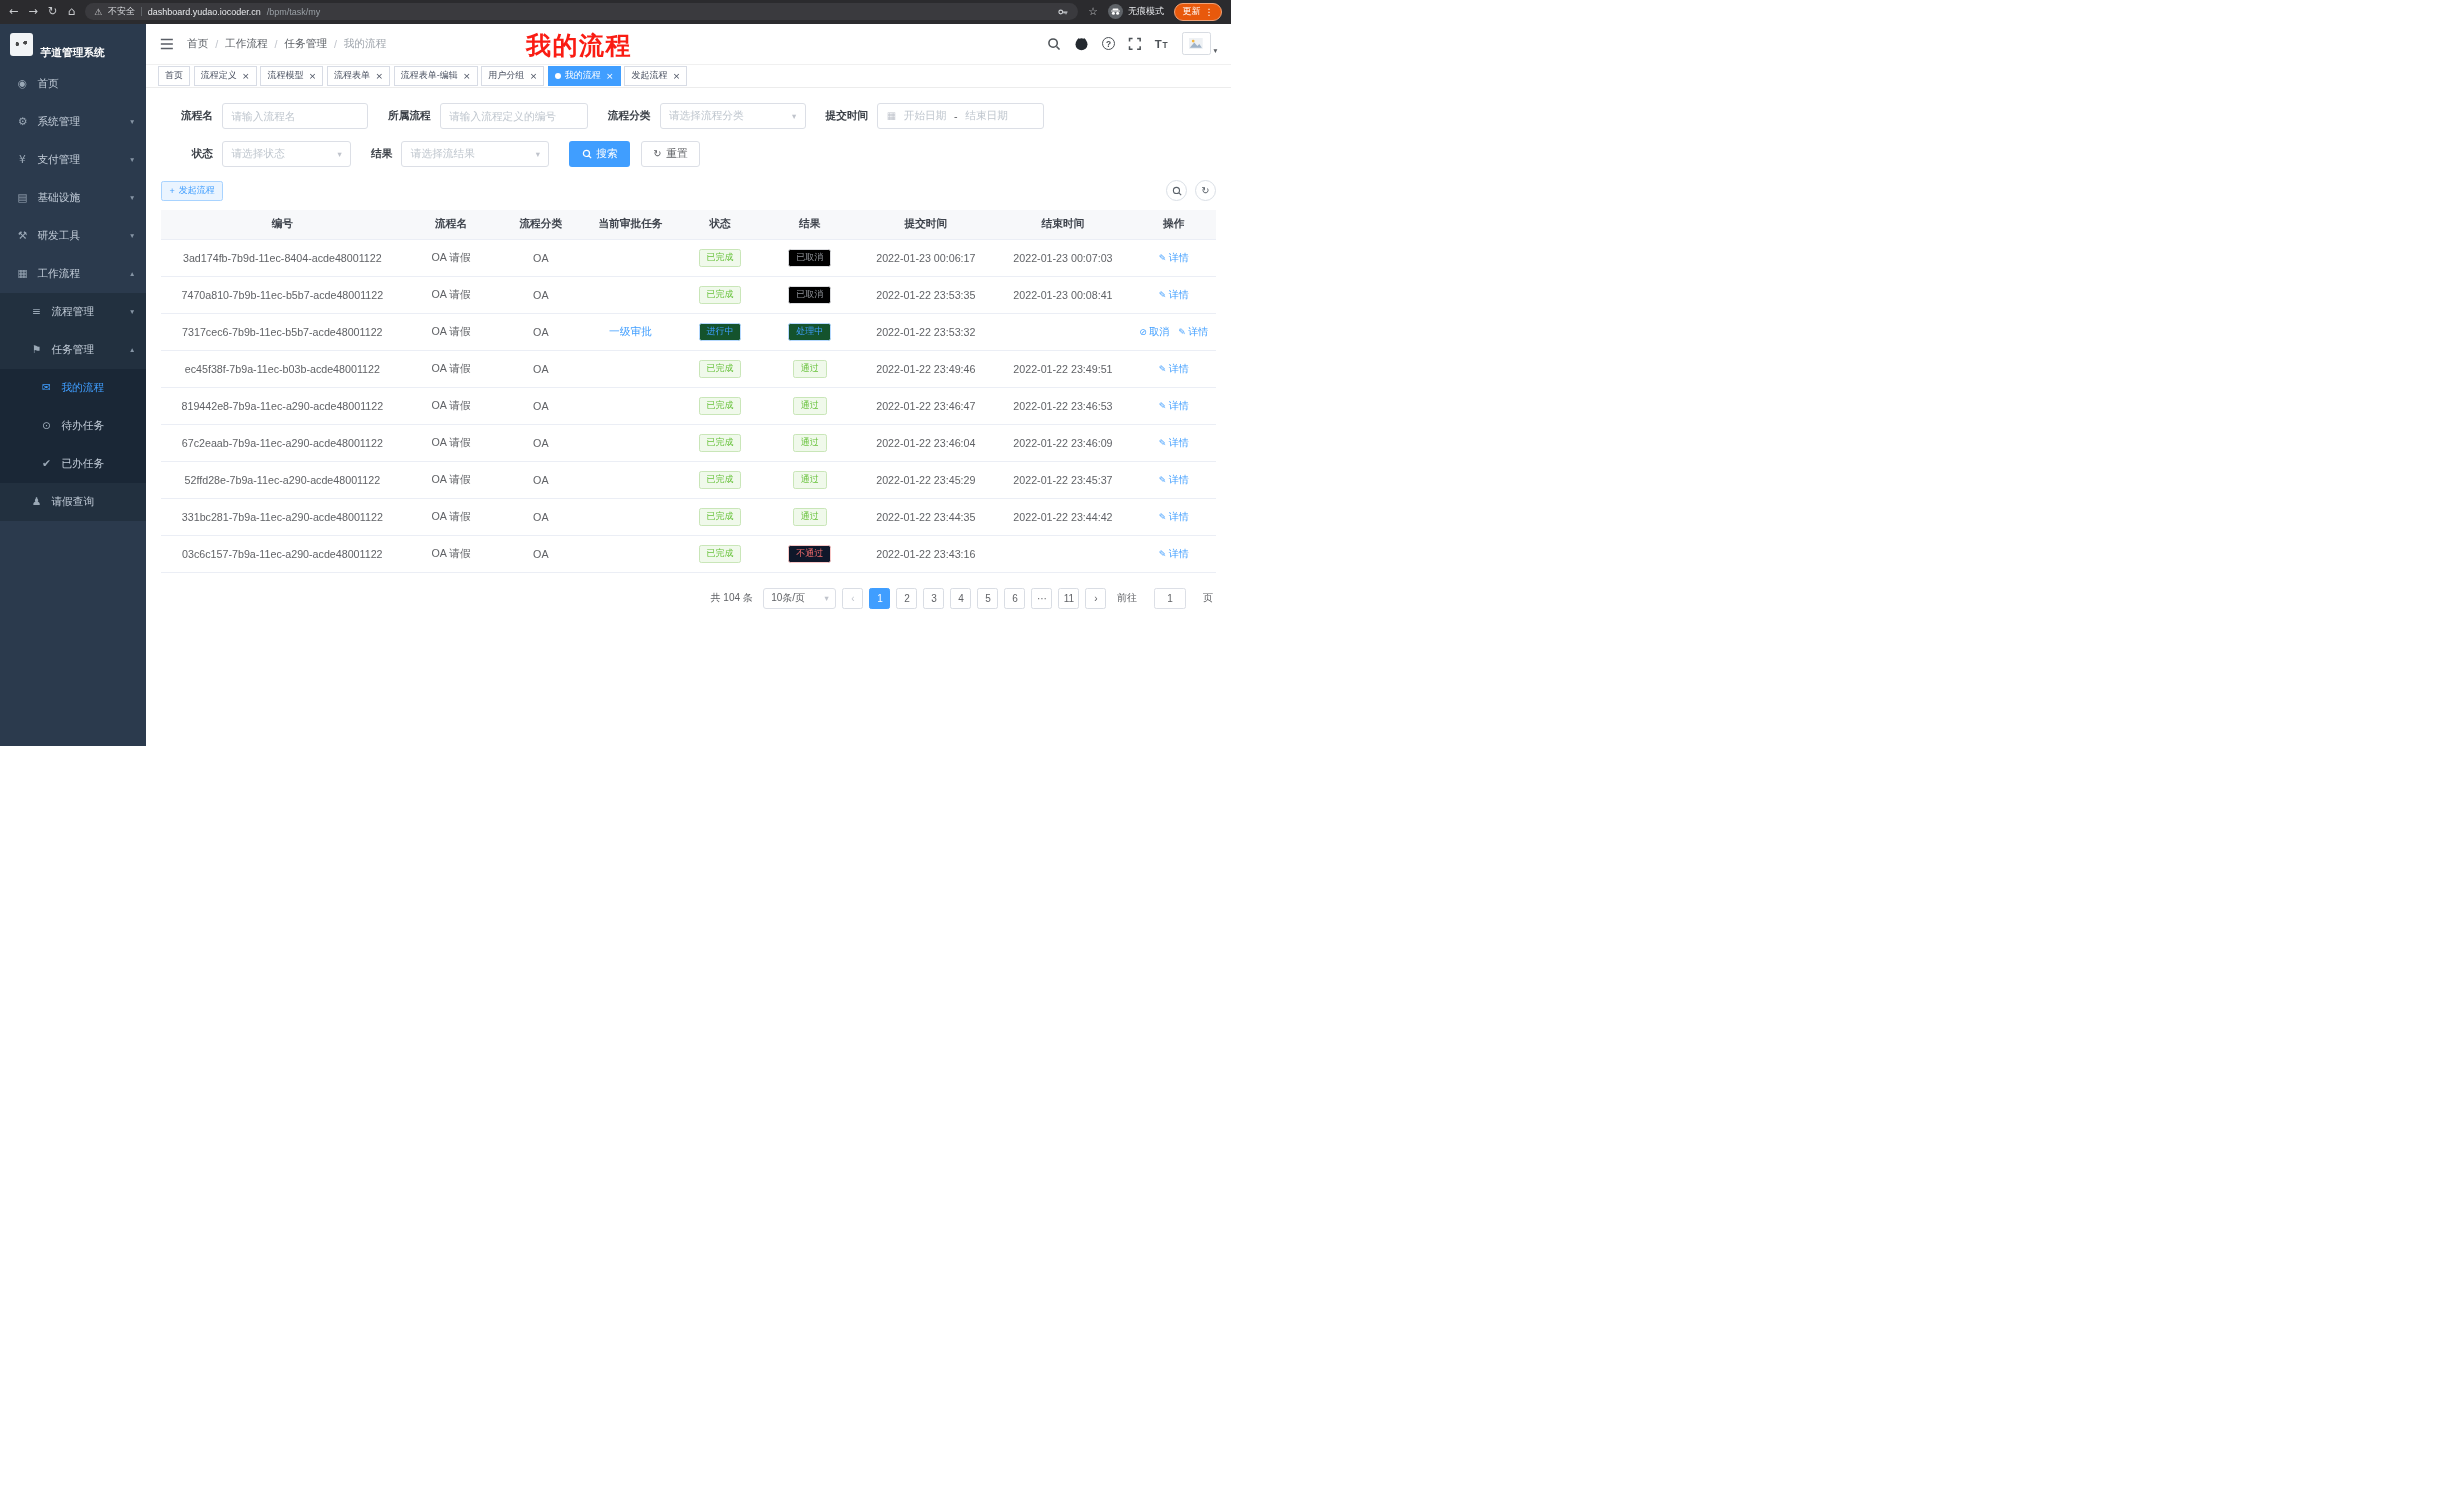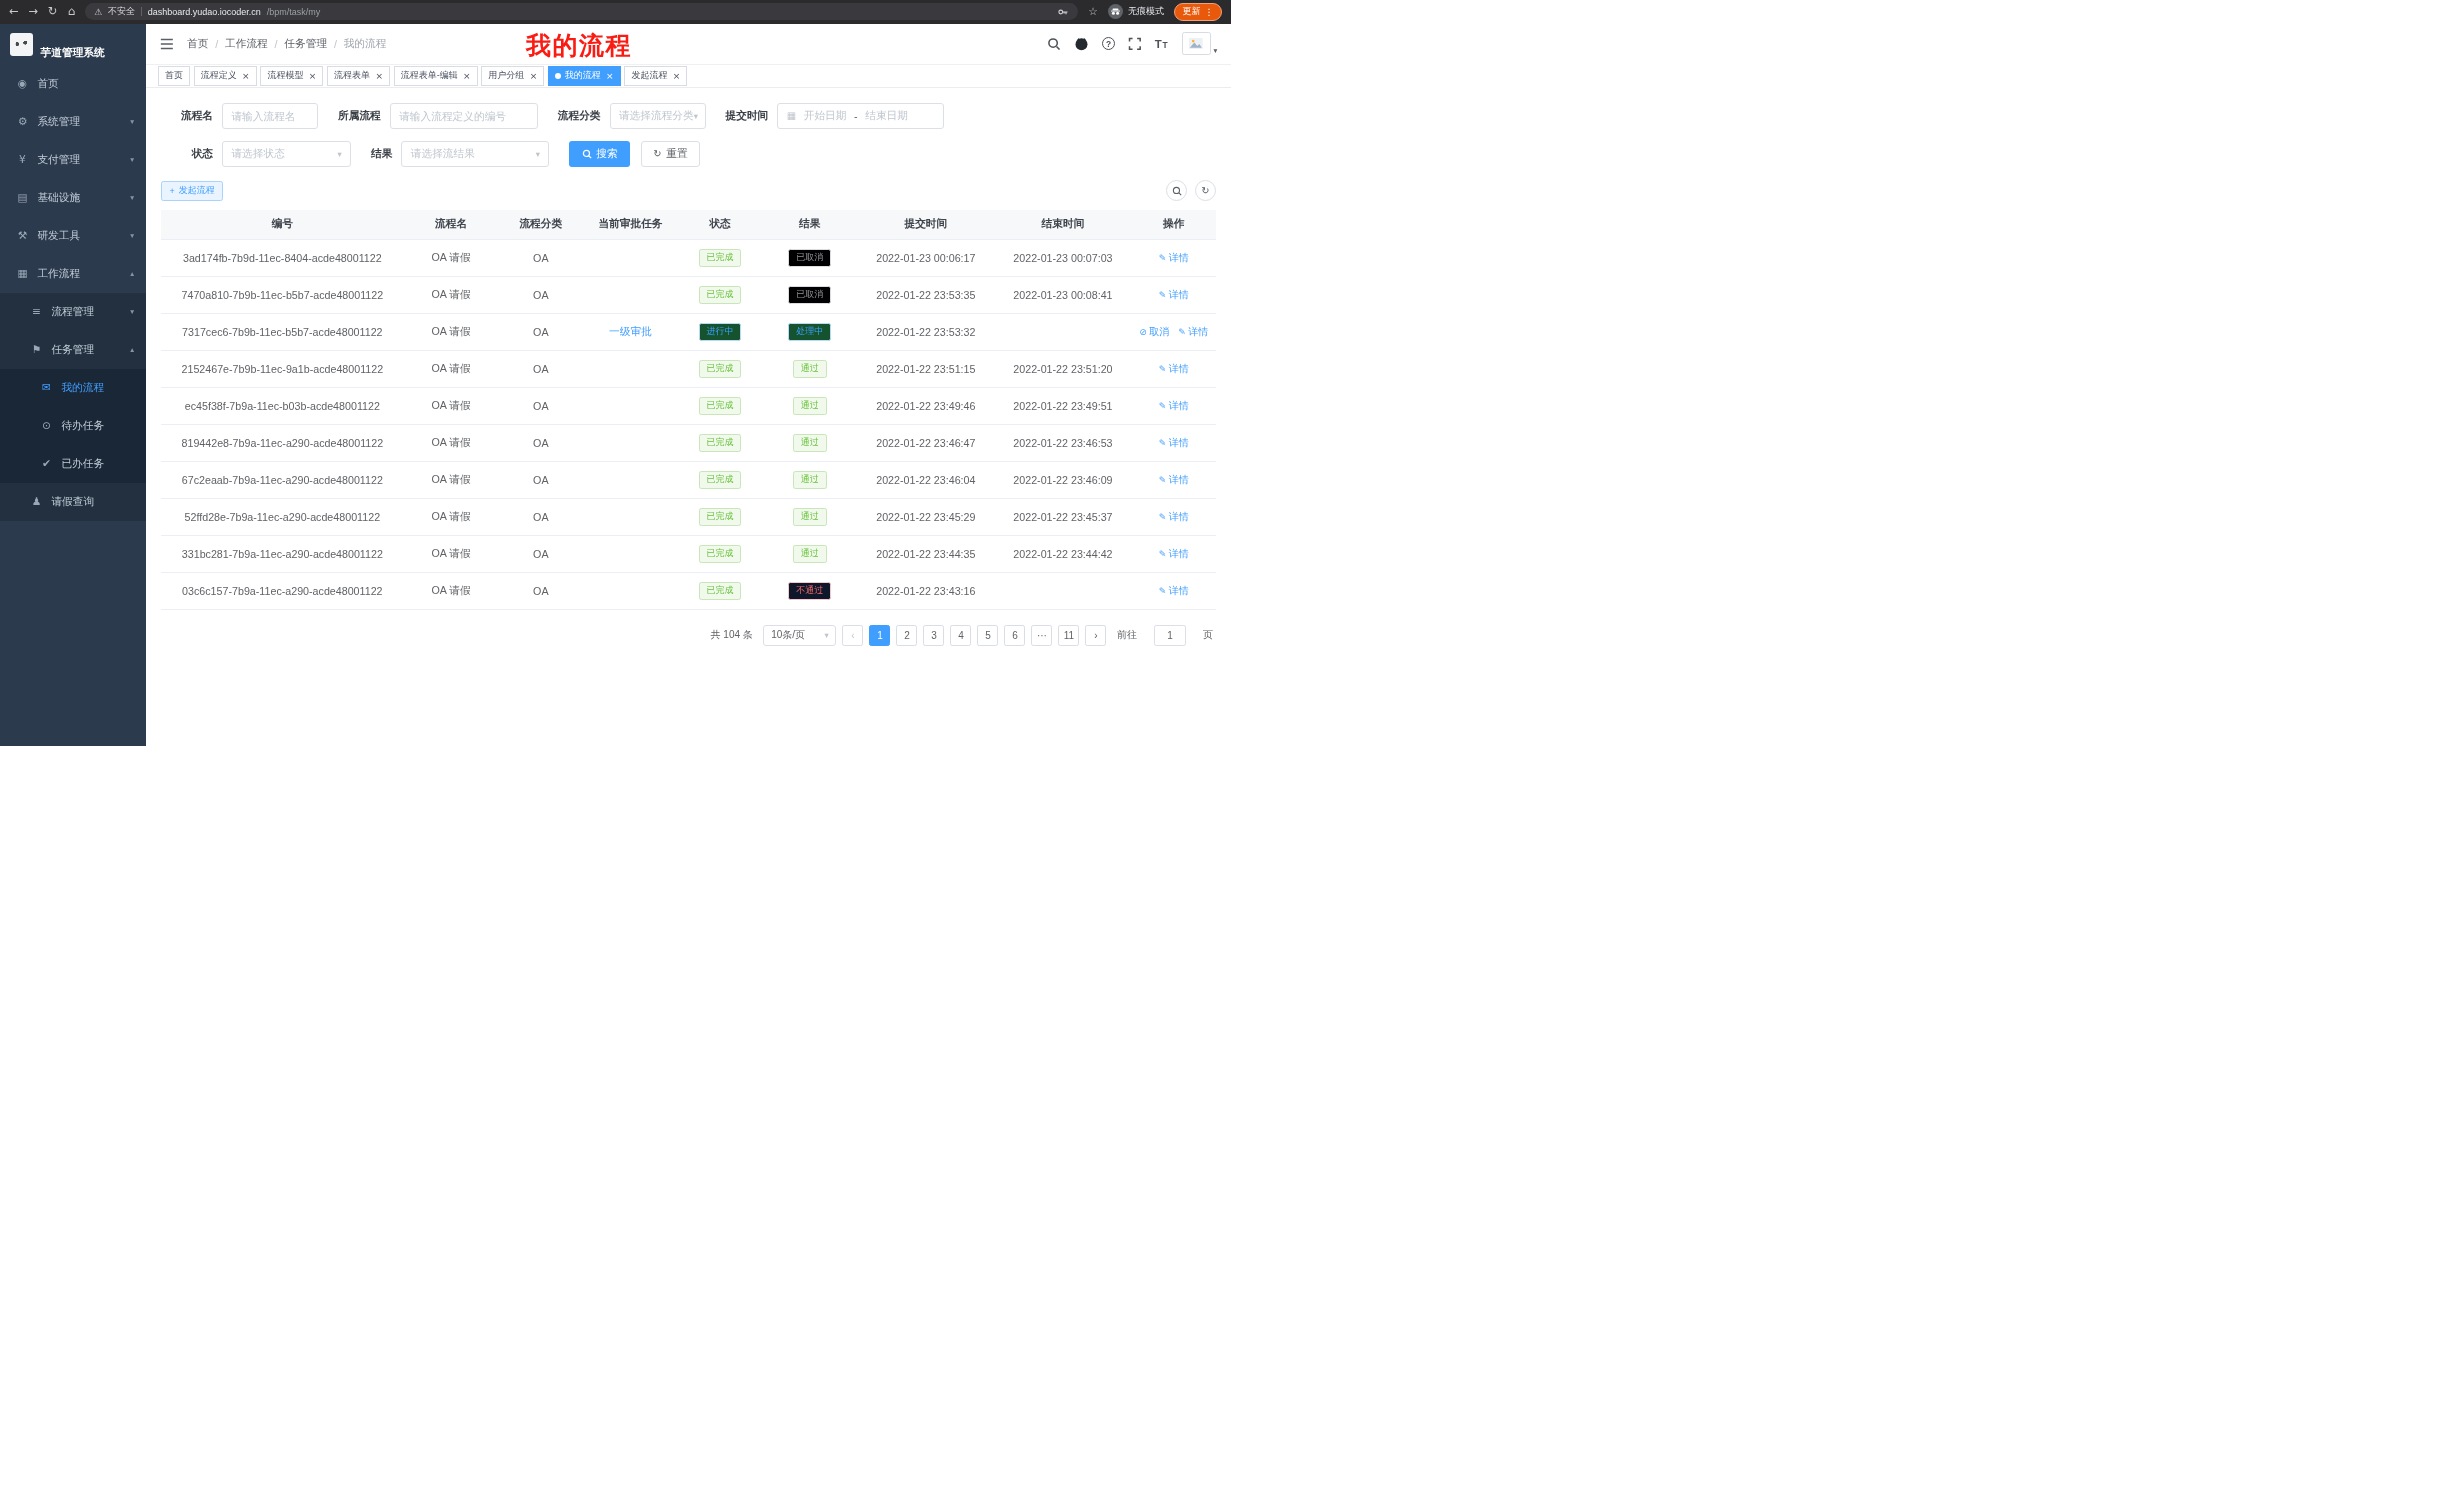--- a/index.html
+++ b/index.html
@@ -70,21 +70,21 @@
   .f-label { font-size: 10.7px; color: #3c4148; font-weight: 700; padding-right: 9px; white-space: nowrap; }
   .f-label.w68 { width: 61px; text-align: right; }
   .inp { height: 26px; border: 0.8px solid #dcdfe6; border-radius: 3px; background: #fff; display: flex; align-items: center; padding: 0 8.4px; font-size: 10.7px; color: #606266; }
   input.inp { outline: none; }
   input.inp::placeholder { color: #bfc6ce; }
   .placeholder { color: #bfc6ce; white-space: nowrap; }
   .sel .caret { margin-left: auto; color: #c0c4cc; font-size: 8.4px; font-family: "DejaVu Sans", sans-serif; }
   .date { gap: 7.6px; }
   .date .cal { color: #c0c4cc; font-size: 10px; font-family: "DejaVu Sans", sans-serif; }
   .date .dash { color: #606266; }
-  .w160 { width: 96px; } .w170 { width: 129px; } .w195 { width: 148px; } .w220 { width: 167px; }
+  .w160 { width: 146px; } .w170 { width: 129px; } .w195 { width: 148px; } .w220 { width: 167px; }
   .btn { height: 26px; border-radius: 3px; font-size: 10.7px; display: inline-flex; align-items: center; gap: 4.6px; padding: 0 11.4px; cursor: pointer; border: 0.8px solid transparent; background: none; font-family: inherit; }
   .btn-primary { background: #409eff; color: #fff; }
   .btn-plain { background: #fff; border-color: #dcdfe6; color: #606266; margin-left: 10.7px; }
   .btn .ri { font-family: "DejaVu Sans", sans-serif; font-size: 10px; }
   .toolbar-row { display: flex; align-items: center; margin: 1.5px 0 9px; }
   .create-btn { height: 20px; padding: 0 7.6px; font-size: 9px; background: #eaf4ff; border: 0.8px solid #a8d3ff; color: #409eff; border-radius: 2.3px; display: inline-flex; align-items: center; gap: 3.8px; cursor: pointer; font-family: inherit; }
   .tool-circles { margin-left: auto; display: flex; gap: 7.6px; }
   .circle-btn { width: 21px; height: 21px; border: 0.8px solid #dadfe6; border-radius: 50%; background: #fff; display: flex; align-items: center; justify-content: center; color: #5a6169; cursor: pointer; font-family: "DejaVu Sans", sans-serif; font-size: 10px; }
   
   .proc-table { width: 100%; border-collapse: collapse; table-layout: fixed; }
@@ -420,31 +420,20 @@
               <td>OA 请假</td>
               <td>OA</td>
               <td><span class="link">一级审批</span></td>
               <td><span class="tag primary">进行中</span></td>
               <td><span class="tag primary">处理中</span></td>
               <td>2022-01-22 23:53:32</td>
               <td></td>
               <td><span class="op-link"><i>⊘</i>取消</span><span class="op-link"><i>✎</i>详情</span></td>
             </tr>
             <tr>
-              <td>2152467e-7b9b-11ec-9a1b-acde48001122</td>
-              <td>OA 请假</td>
-              <td>OA</td>
-              <td></td>
-              <td><span class="tag success">已完成</span></td>
-              <td><span class="tag success">通过</span></td>
-              <td>2022-01-22 23:51:15</td>
-              <td>2022-01-22 23:51:20</td>
-              <td><span class="op-link"><i>✎</i>详情</span></td>
-            </tr>
-            <tr>
               <td>ec45f38f-7b9a-11ec-b03b-acde48001122</td>
               <td>OA 请假</td>
               <td>OA</td>
               <td></td>
               <td><span class="tag success">已完成</span></td>
               <td><span class="tag success">通过</span></td>
               <td>2022-01-22 23:49:46</td>
               <td>2022-01-22 23:49:51</td>
               <td><span class="op-link"><i>✎</i>详情</span></td>
             </tr>

